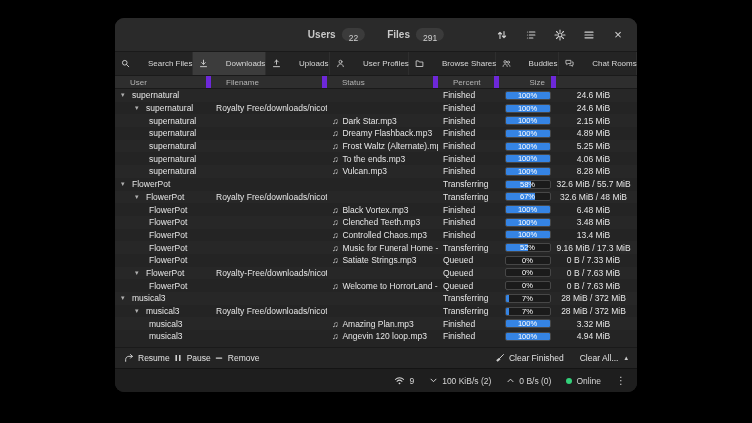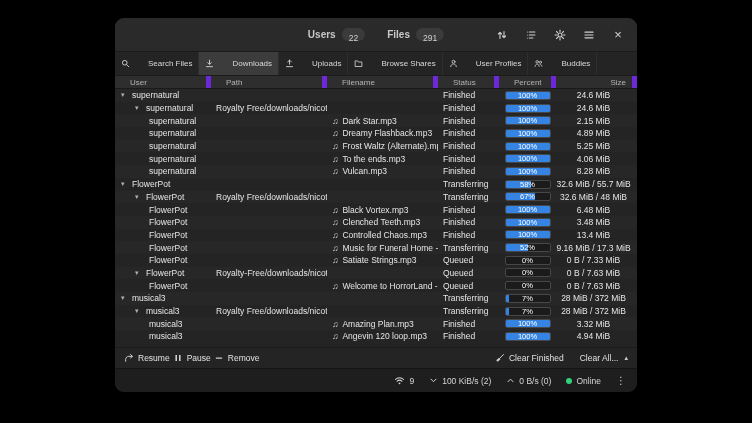--- a/index.html
+++ b/index.html
@@ -125,46 +125,52 @@
       </svg>
       <span>Downloads</span>
     </div>
     <div class="tab">
       <svg width="9" height="9" viewBox="0 0 12 12" fill="none" stroke="currentColor" stroke-width="1.3" stroke-linecap="round" stroke-linejoin="round">
         <path d="M6 7V1.5M3.6 3.9L6 1.5l2.4 2.4M2 10.2h8"></path>
       </svg>
       <span>Uploads</span>
     </div>
     <div class="tab">
-      <svg width="9" height="9" viewBox="0 0 12 12" fill="none" stroke="currentColor" stroke-width="1.2" stroke-linejoin="round">
-        <path d="M1.5 2.5h3.2l1 1.5h4.8v6H1.5z"></path>
-      </svg>
-      <span>Browse Shares</span>
-    </div>
-    <div class="tab">
       <svg width="9" height="9" viewBox="0 0 12 12" fill="none" stroke="currentColor" stroke-width="1.2" stroke-linecap="round">
         <circle cx="6" cy="3.7" r="2"></circle>
           <path d="M2.2 10.2c.4-2.4 2-3.5 3.8-3.5s3.4 1.1 3.8 3.5"></path>
       </svg>
       <span>User Profiles</span>
+    </div>
+    <div class="tab">
+      <svg width="9" height="9" viewBox="0 0 12 12" fill="none" stroke="currentColor" stroke-width="1.2" stroke-linejoin="round">
+        <path d="M1.5 2.5h3.2l1 1.5h4.8v6H1.5z"></path>
+      </svg>
+      <span>Browse Shares</span>
     </div>
     <div class="tab">
       <svg width="9" height="9" viewBox="0 0 12 12" fill="none" stroke="currentColor" stroke-width="1.1" stroke-linecap="round">
         <circle cx="4.2" cy="3.8" r="1.7"></circle>
           <path d="M1.4 10c.3-2.1 1.4-3.1 2.8-3.1S6.7 7.9 7 10"></path>
         <circle cx="8.6" cy="4.3" r="1.4"></circle>
           <path d="M7.9 6.9c1.5.1 2.4 1 2.7 2.8"></path>
       </svg>
       <span>Buddies</span>
     </div>
+    <div class="tab">
+      <svg width="9" height="9" viewBox="0 0 12 12" fill="none" stroke="currentColor" stroke-width="1.1" stroke-linejoin="round">
+        <path d="M1.2 1.8h6.6v4.2H4L2.2 7.6V6H1.2z"></path>
+          <path d="M9 4h1.8v4.2h-1v1.6L8 8.2H5.6"></path>
+      </svg>
+      <span>Chat Rooms</span>
+    </div>
   </div>
 
   <div class="theader">
     <div class="thcell">User</div>
-    <div class="thcell">Path</div>
     <div class="thcell">Filename</div>
     <div class="thcell">Status</div>
     <div class="thcell">Percent</div>
     <div class="thcell right">Size</div>
   </div>
 
   <div class="rows">
   <div class="trow even">
     <div class="cell c-user" style="padding-left: 6px;">
       <span class="exp">▾</span>

